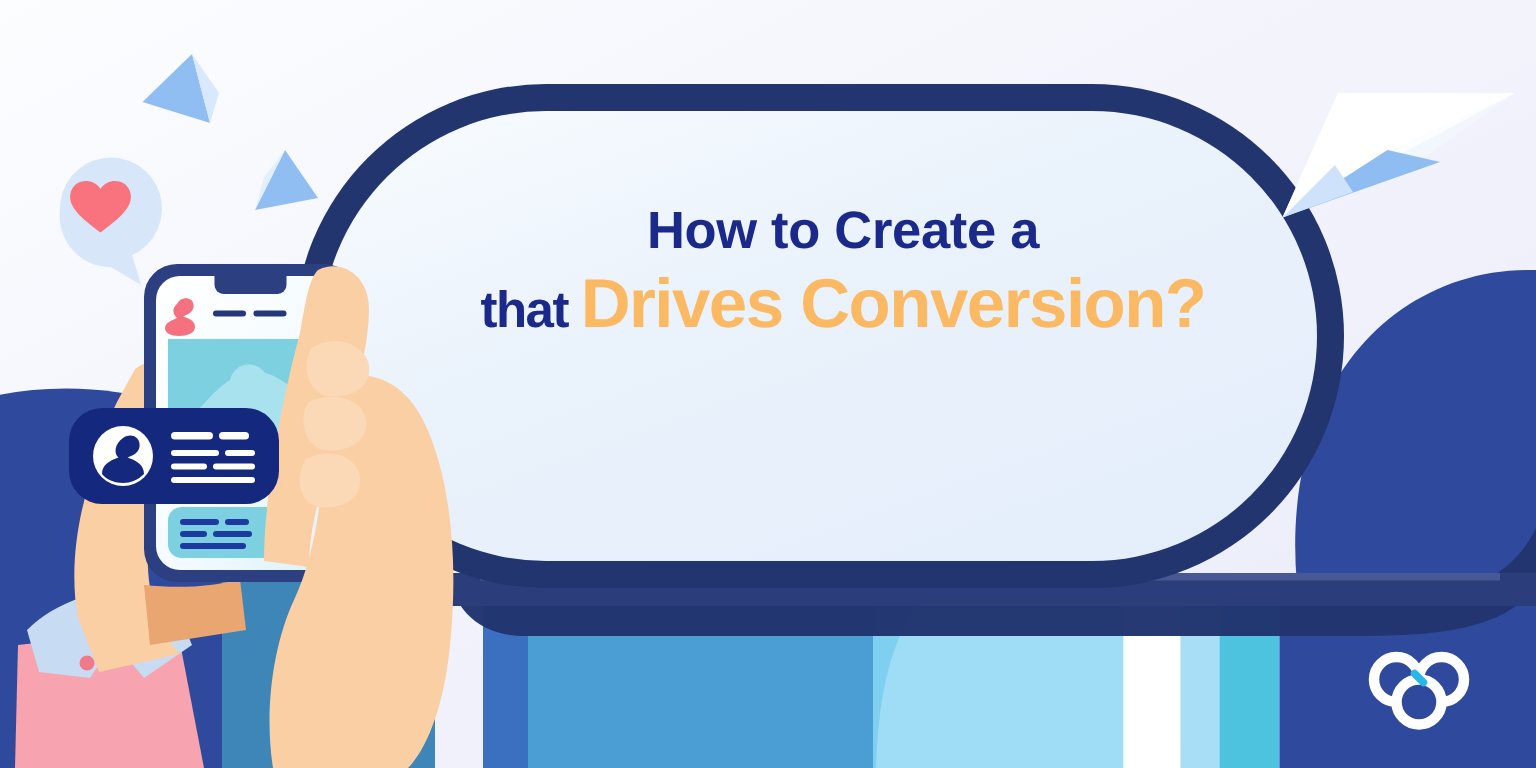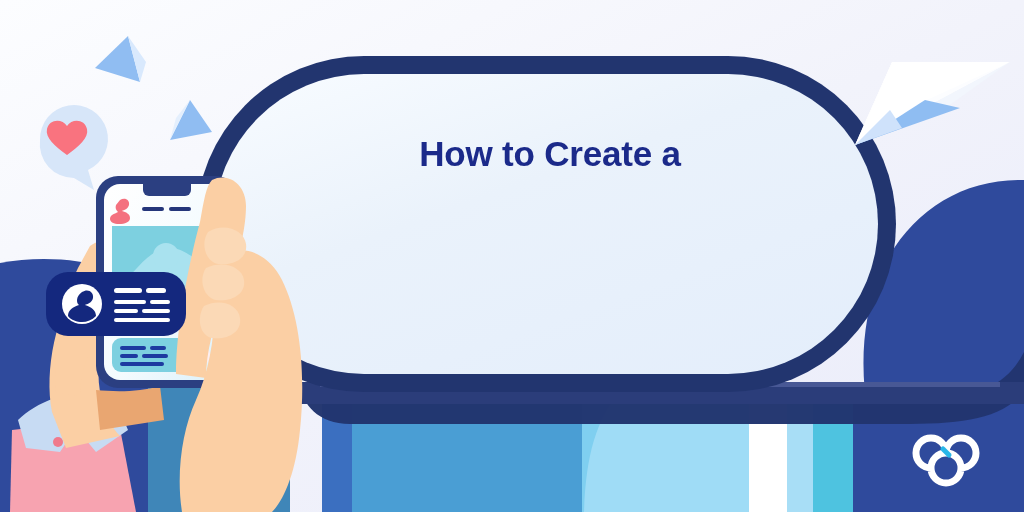--- a/index.html
+++ b/index.html
@@ -11,21 +11,21 @@
     position: relative;
     width: 1024px;
     height: 512px;
     overflow: hidden;
     font-family: "Liberation Sans", sans-serif;
     background: linear-gradient(135deg, #fbfcfe 0%, #f3f4fb 45%, #eceefb 100%);
   }
   .layer { position: absolute; top: 0; left: 0; width: 1024px; height: 512px; }
   .title-block {
     position: absolute;
-    left: 240px;
+    left: 252px;
     top: 136px;
     width: 620px;
     text-align: center;
     line-height: 1;
     user-select: none;
   }
   .line-1 {
     font-size: 35px;
     font-weight: bold;
     color: #1b2a8a;
@@ -200,15 +200,18 @@
 
       <g>
         <path d="M 931 468 a 15 15 0 1 1 15 -15 a 15 15 0 1 0 15 15 a 15 15 0 1 0 -15 -15 a 15 15 0 1 1 -15 15 Z" fill="none" stroke="#ffffff" stroke-width="7" stroke-linecap="round"></path>
         <path d="M 943 449 l 6 6" stroke="#29b6e8" stroke-width="5" stroke-linecap="round"></path>
       </g>
     </g>
   </svg>
 
   <div class="title-block">
     <div class="line-1">How to Create a</div>
+    <div class="line-3">
+      <span class="t-that">that </span><span class="t-drives">Drives Conversion?</span>
+    </div>
   </div>
 
 </div>
 
 </body></html>

